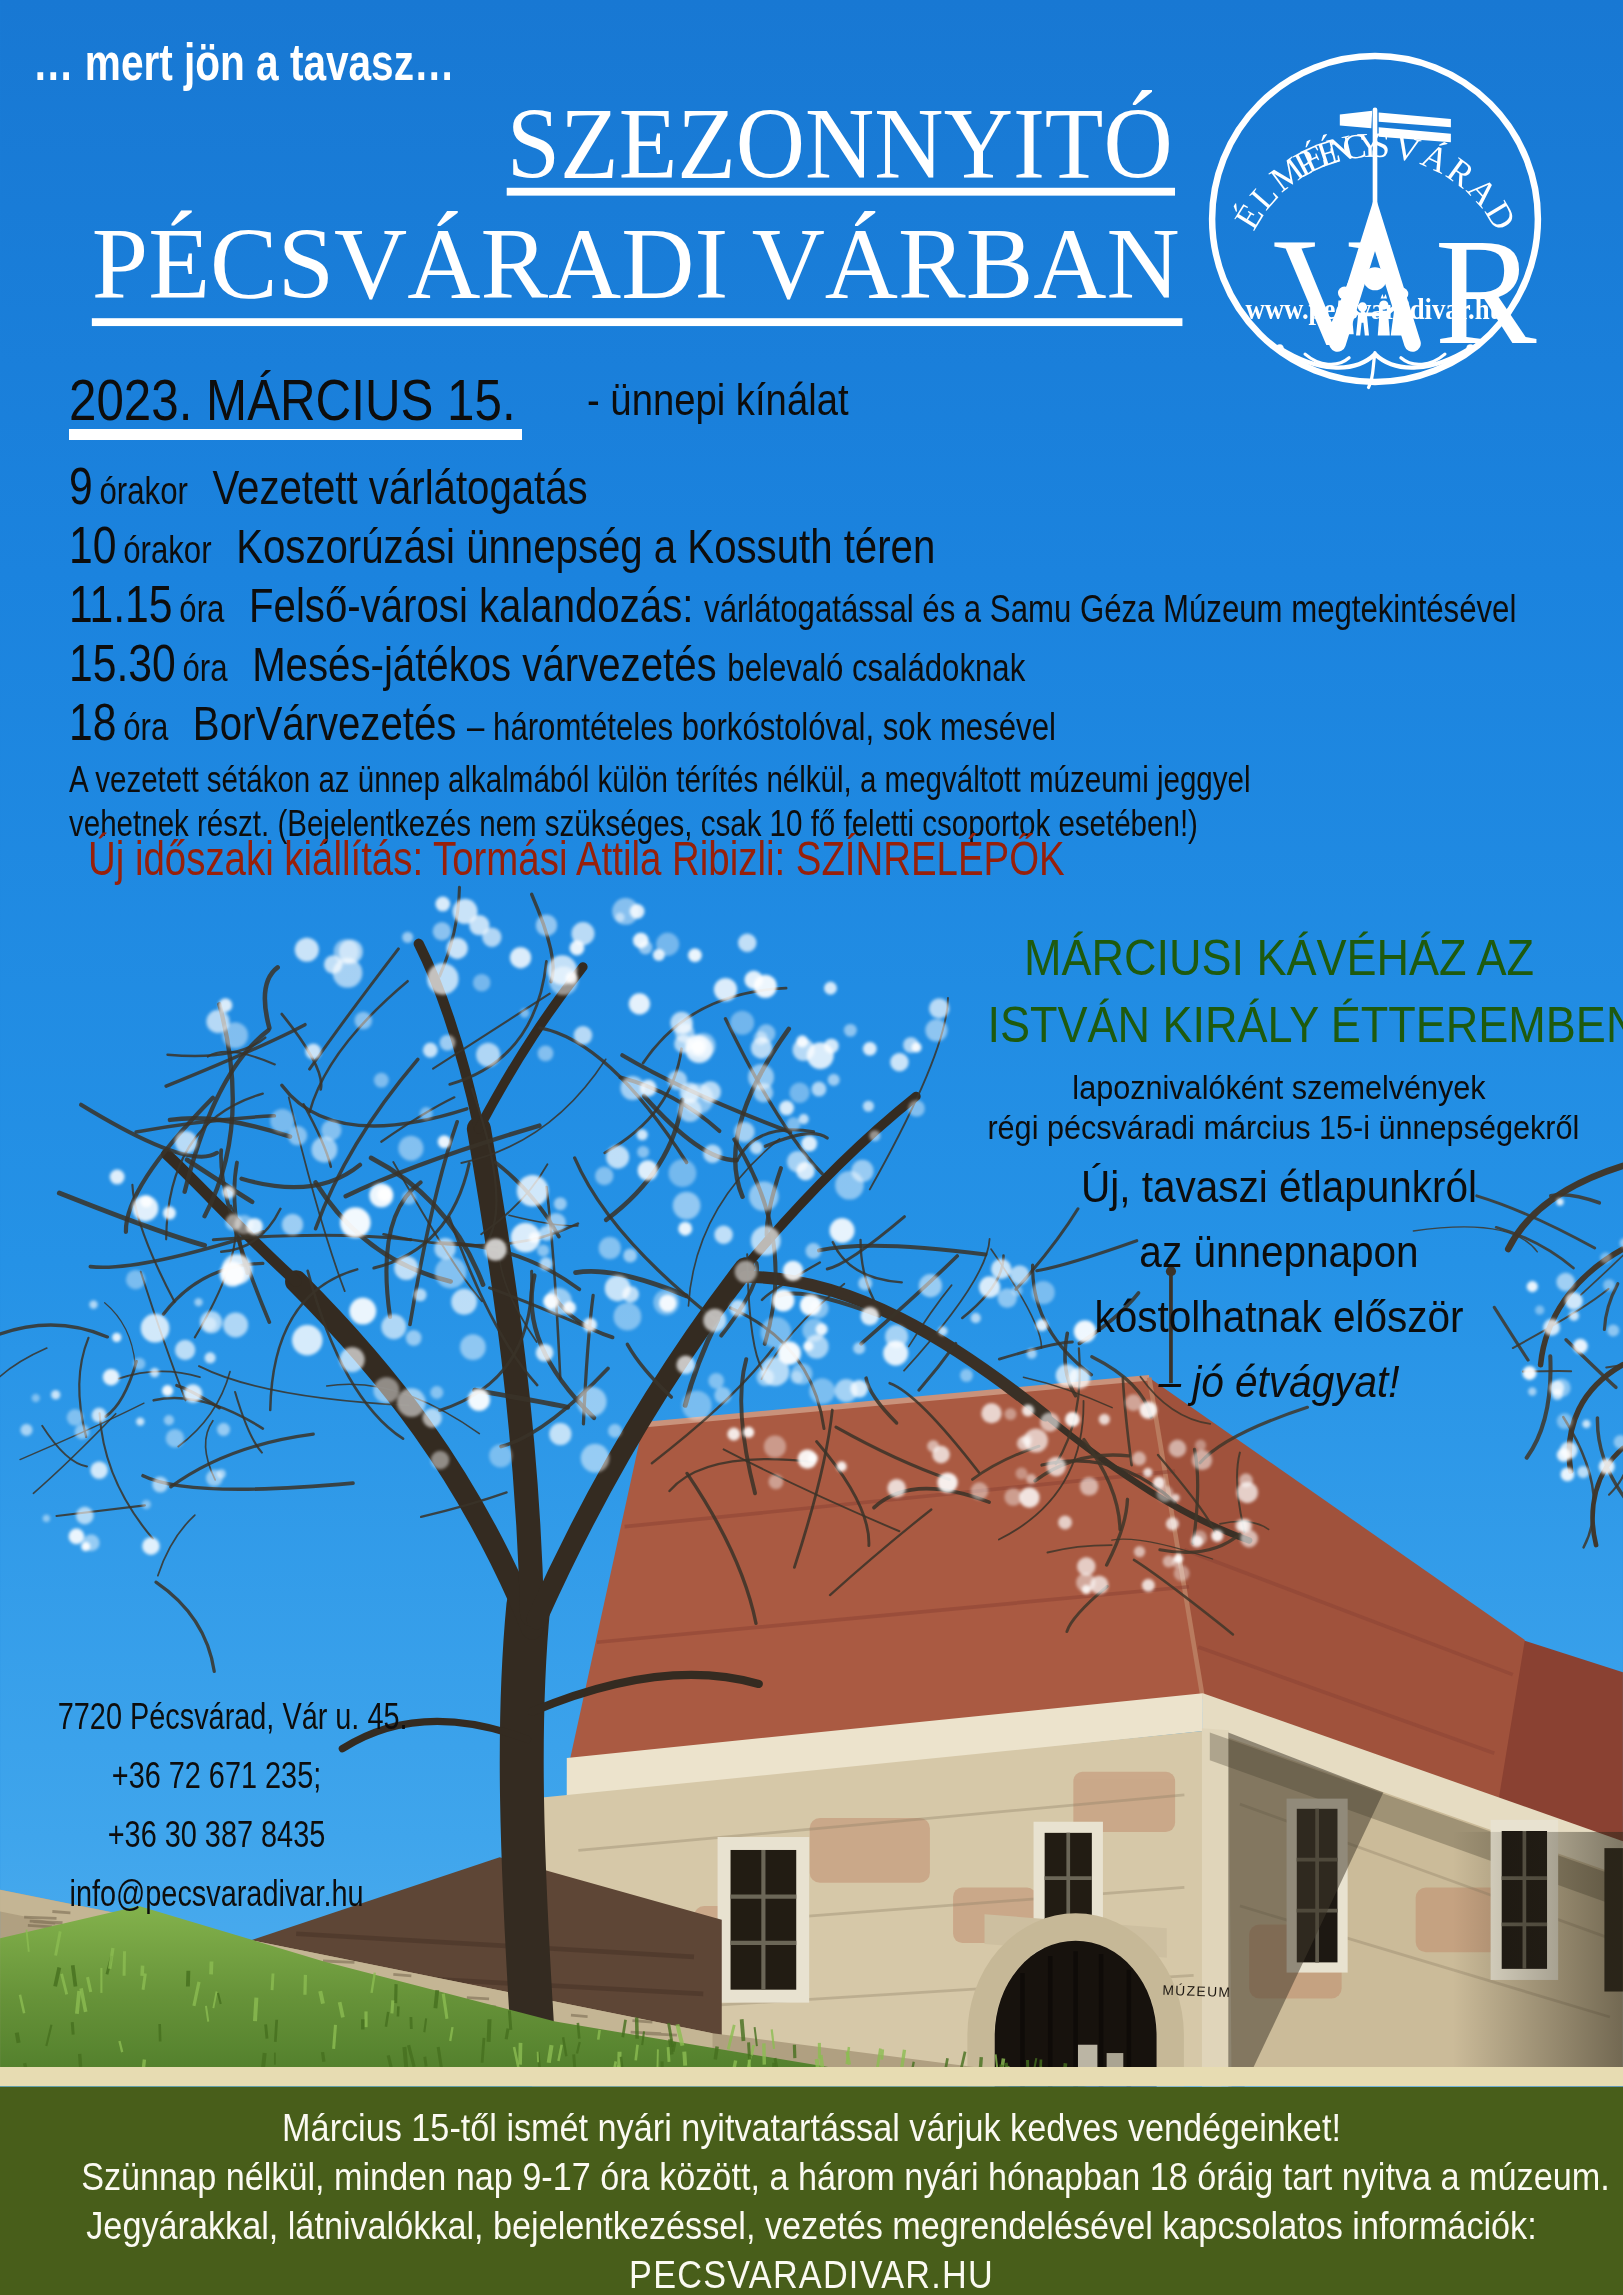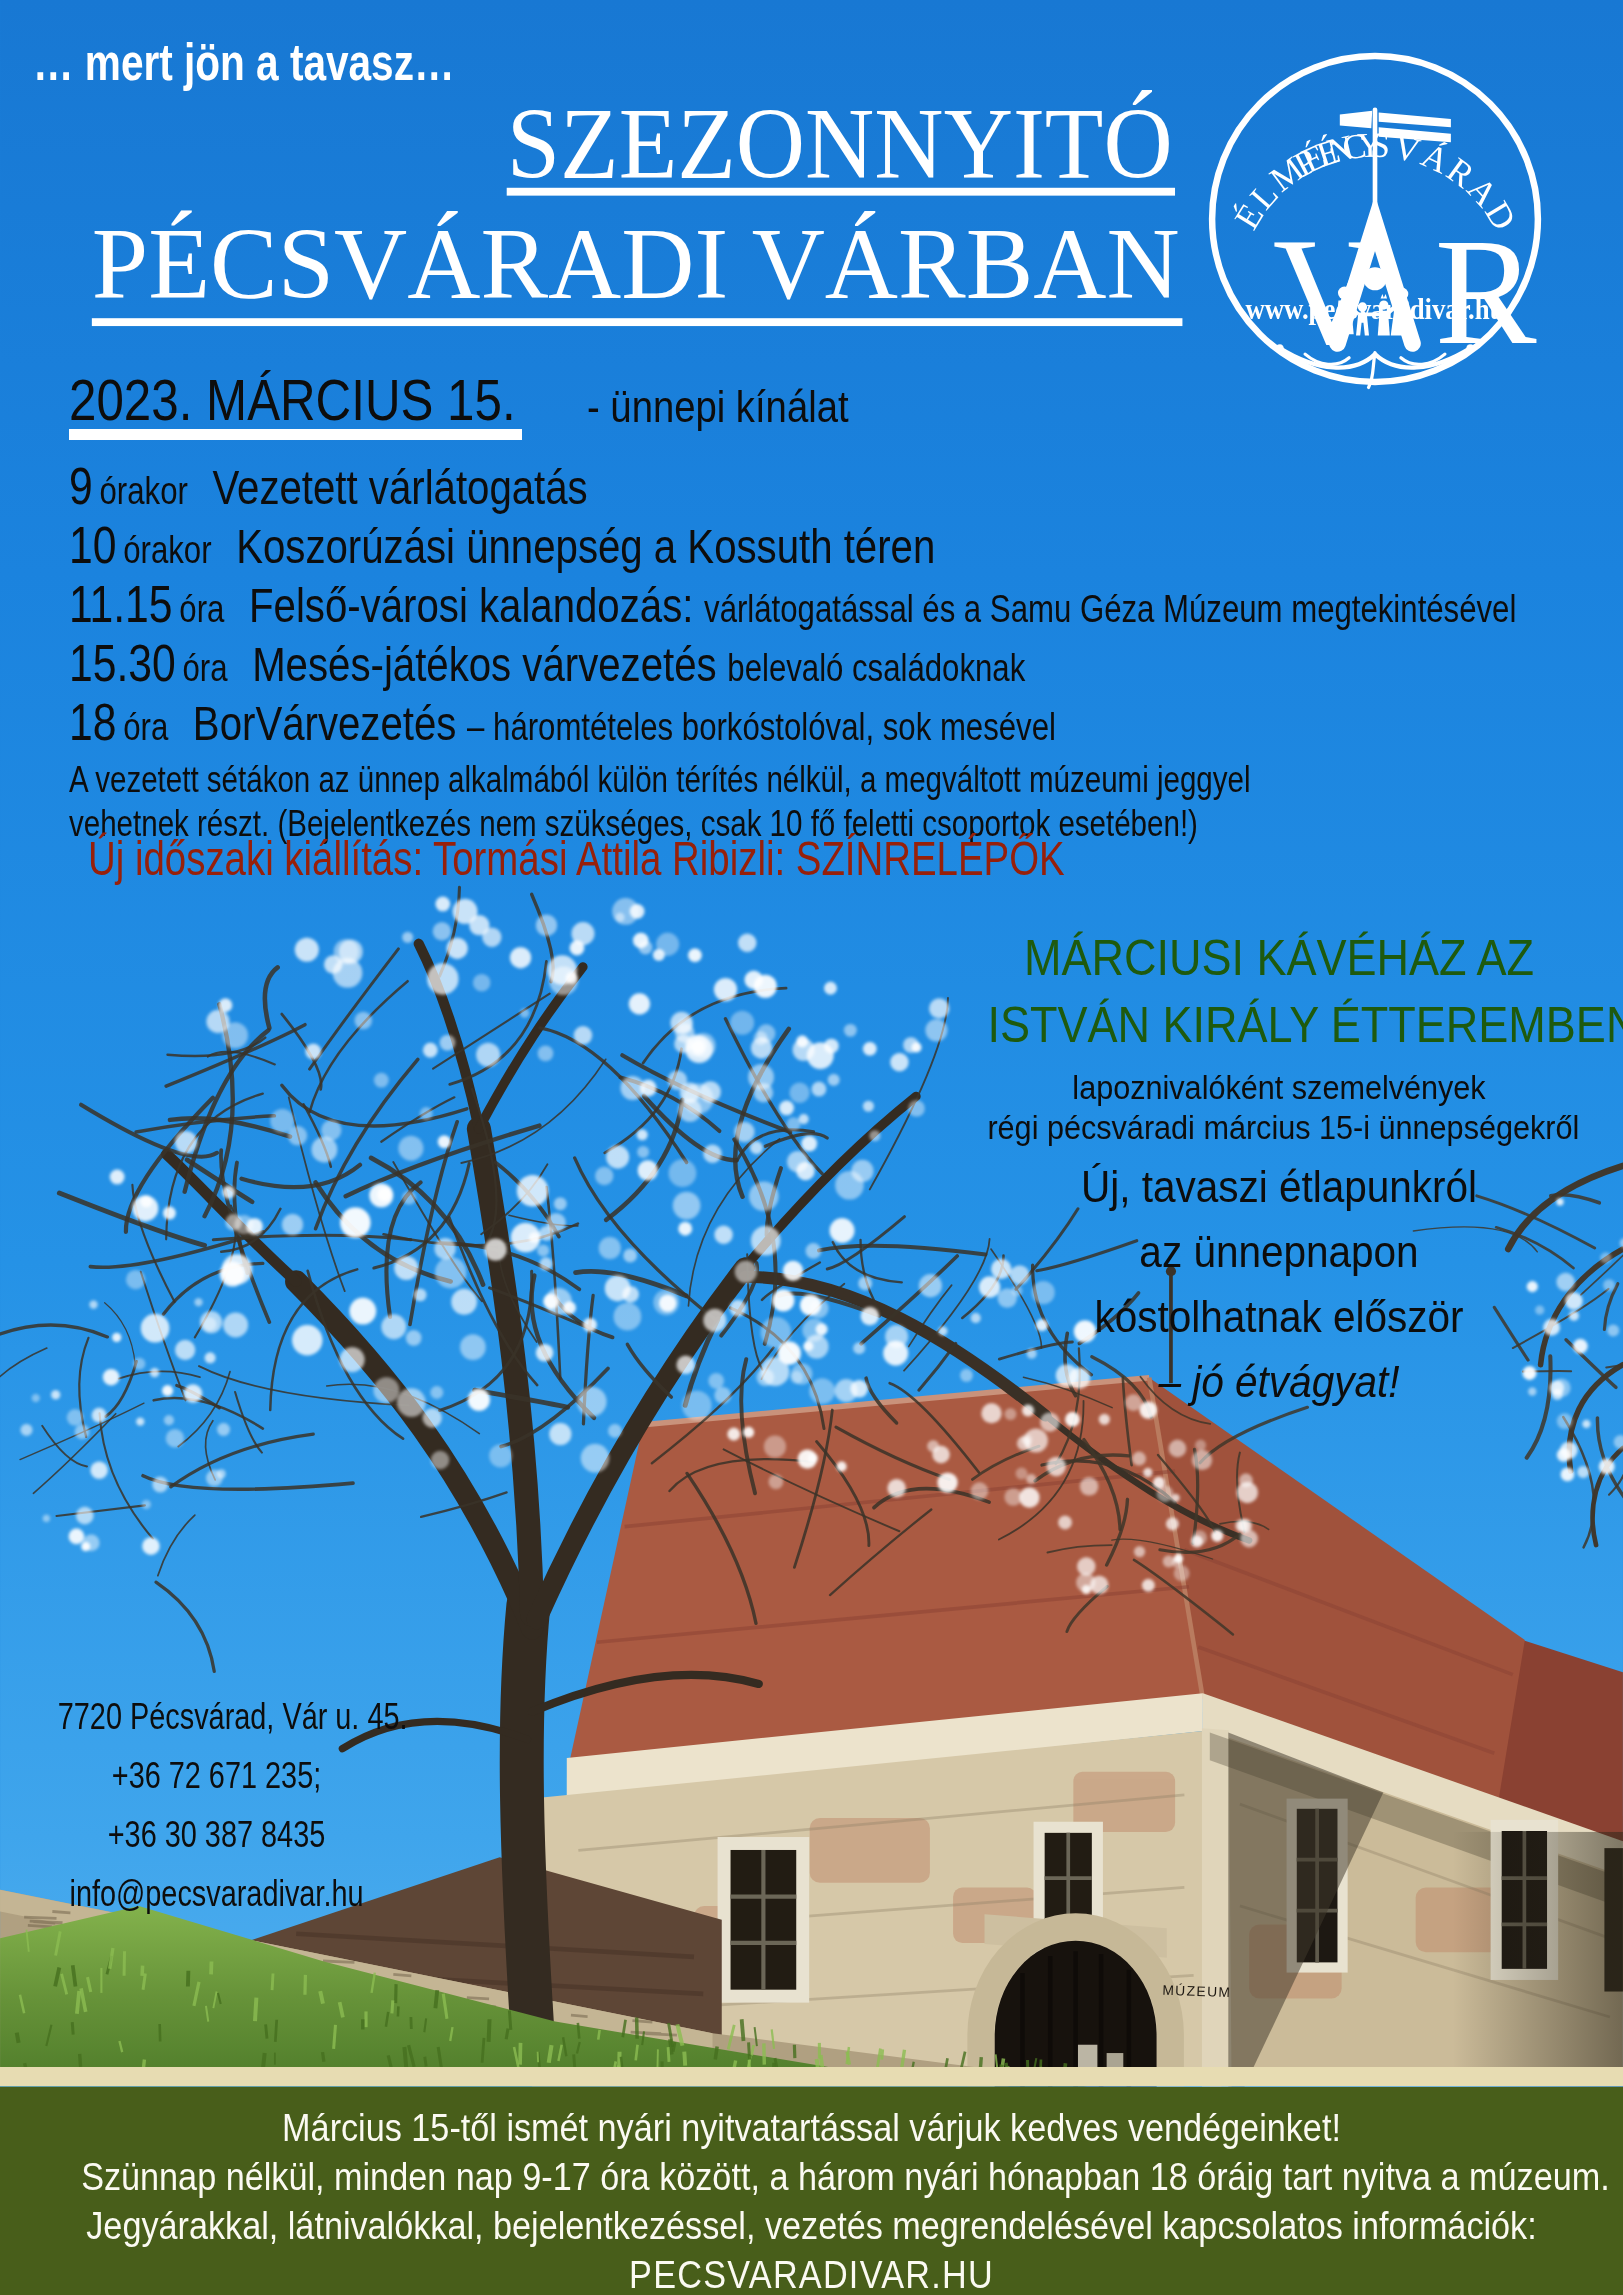--- a/index.html
+++ b/index.html
@@ -8,21 +8,21 @@
   .abs{position:absolute}
   svg{display:block}
   .nowrap{white-space:nowrap}
   .sx{transform-origin:left top;display:inline-block}
   .sxc{transform-origin:center top;display:block}
 
   
   .slogan{left:33px;top:32px;font-size:52px;font-weight:600;color:#fff;transform:scaleX(.78)}
 
   
-  .dateline{left:69px;top:366px;display:flex;align-items:flex-end;gap:21px;color:#0d0d0d}
+  .dateline{left:69px;top:366px;display:flex;align-items:center;gap:21px;color:#0d0d0d}
   .date-main{font-size:58px;transform:scaleX(.85)}
   .date-suffix{font-size:45px;transform:scaleX(.85);margin-left:-28px}
   .date-underline{left:69px;top:429px;width:453px;height:11px;background:#ffffff}
 
   
   .program{left:69px;top:456px;color:#0d0d0d;transform:scaleX(.82)}
   .prow{display:flex;align-items:baseline;height:59px;white-space:nowrap}
   .p-time{font-size:52px}
   .p-unit{font-size:38px;margin-left:8.3px}
   .p-title{font-size:49px;margin-left:30px}

